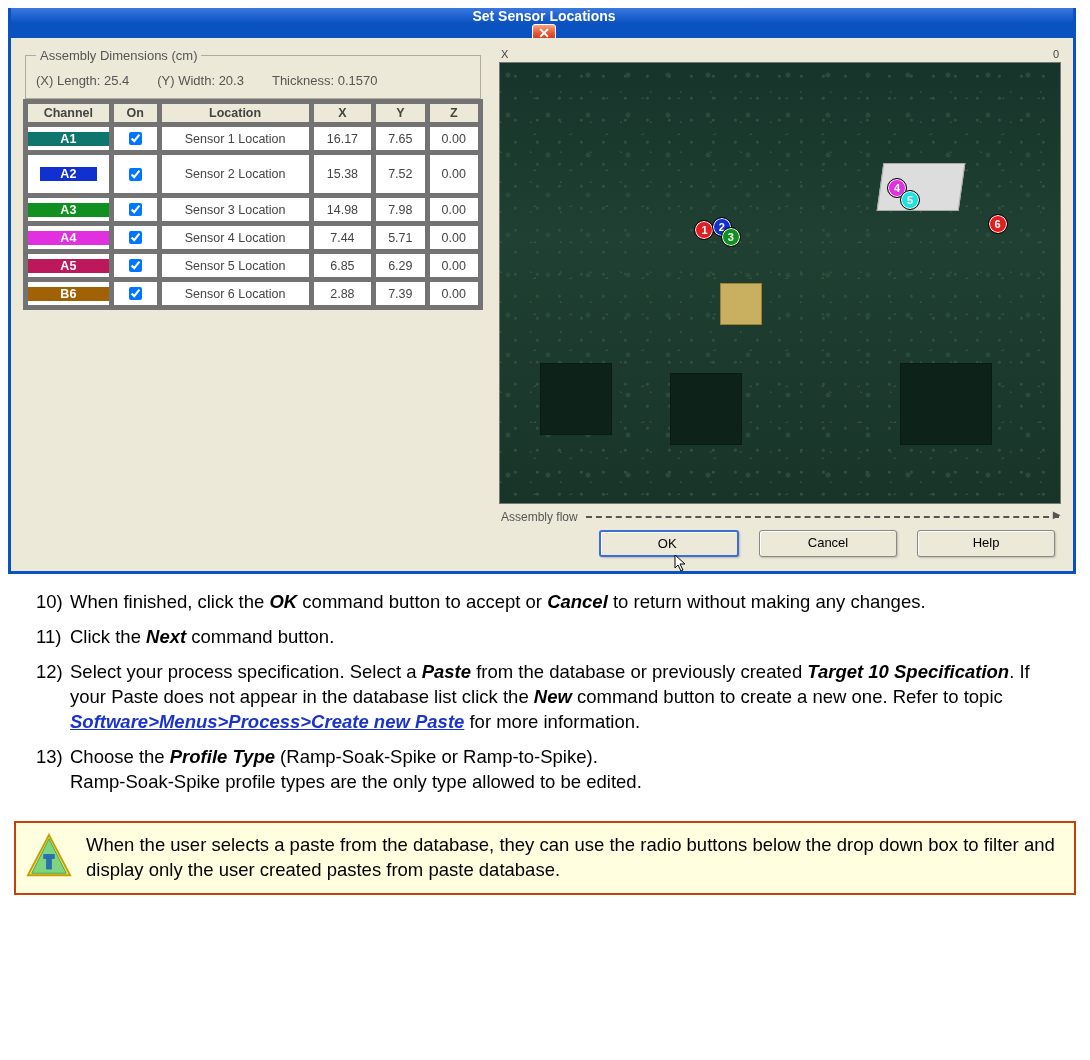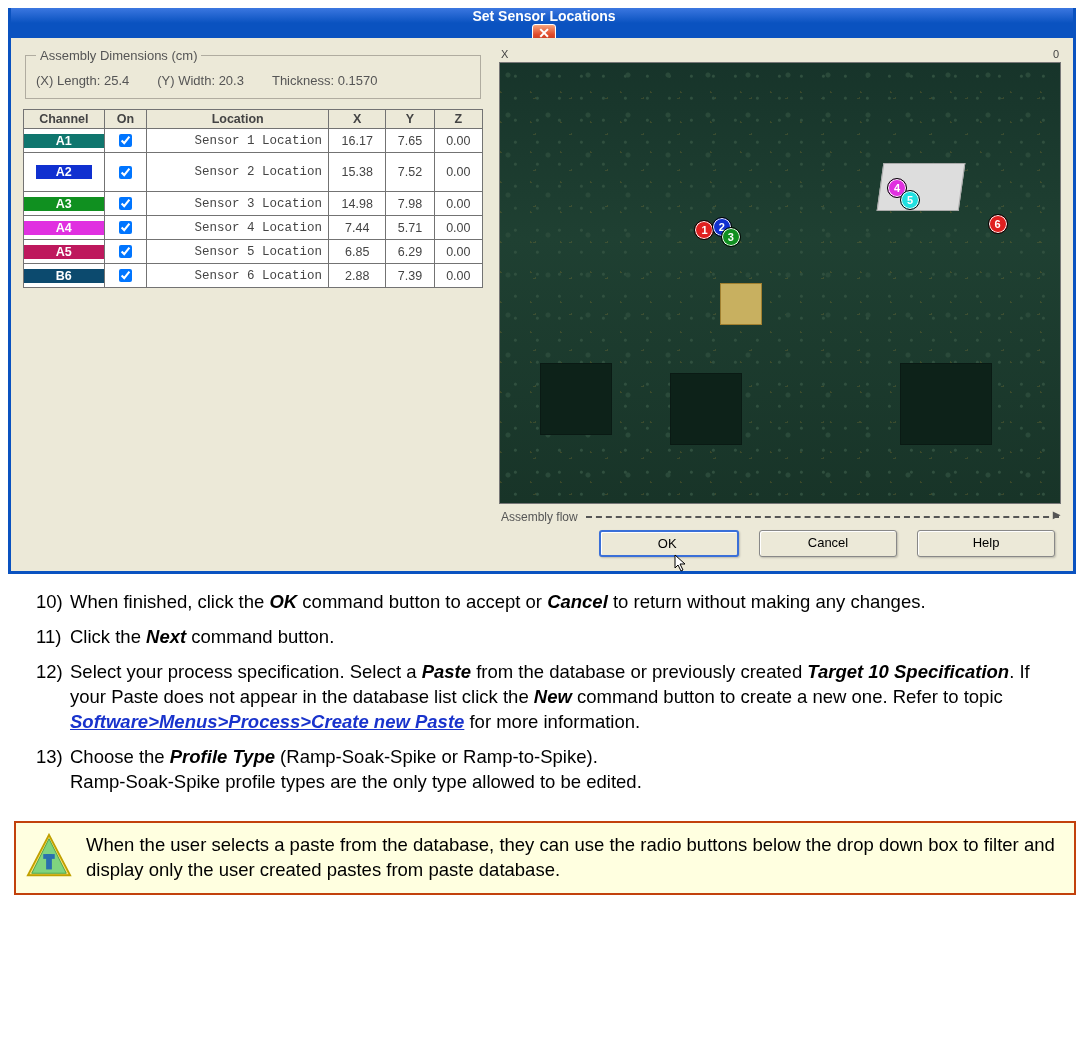--- a/index.html
+++ b/index.html
@@ -47,47 +47,47 @@
     background:#ece9d8;
     filter: blur(0.3px);
   }
   .top-row {
     display: flex;
     gap: 16px;
     align-items: flex-start;
   }
   .left-col {
     width: 460px;
-    display:flex; flex-direction:column; gap:10px;
+    display:flex; flex-direction:column; 
   }
   fieldset.dims {
     border: 1px solid #b0aca0;
     padding: 6px 10px 10px 10px;
     font-size: 13px;
     color:#555;
   }
   fieldset.dims legend { color:#555; padding:0 4px;}
   .dims-row { display:flex; gap:28px; margin-top:4px;}
   table.sensor {
     border-collapse: collapse;
     font-size: 12.5px;
     width: 100%;
     background:#fff;
     color:#444;
   }
   table.sensor th, table.sensor td {
-    border: 1px solid #737373;
+    border: 5px solid #737373;
     padding: 2px 6px;
     text-align: center;
   }
   table.sensor th {
     background:#ece9d8;
     font-weight: bold;
   }
-  table.sensor td.loc { text-align:right;font-family:Liberation Mono, monospace; }
+  table.sensor td.loc { text-align:center; }
   .ch-badge {
     color:#fff; font-weight:bold; padding:0 2px; display:block;
   }
   .pcb-wrap {
     flex:1;
     display:flex; flex-direction:column;
   }
   .axis-x {
     font-size:11px; color:#444;
     display:flex; justify-content:space-between;
@@ -243,21 +243,21 @@
                   <span class="ch-badge" style="background:#be185d">A5</span>
                 </td>
                 <td><input type="checkbox" checked="" style=""></td>
                 <td class="loc">Sensor 5 Location</td>
                 <td>6.85</td>
                 <td>6.29</td>
                 <td>0.00</td>
               </tr>
               <tr>
                 <td style="padding:0">
-                  <span class="ch-badge" style="background:#0c4a6e">B6</span>
+                  <span class="ch-badge" style="background:#a16207">B6</span>
                 </td>
                 <td><input type="checkbox" checked="" style=""></td>
                 <td class="loc">Sensor 6 Location</td>
                 <td>2.88</td>
                 <td>7.39</td>
                 <td>0.00</td>
               </tr>
             </tbody>
         </table>
       </div>

